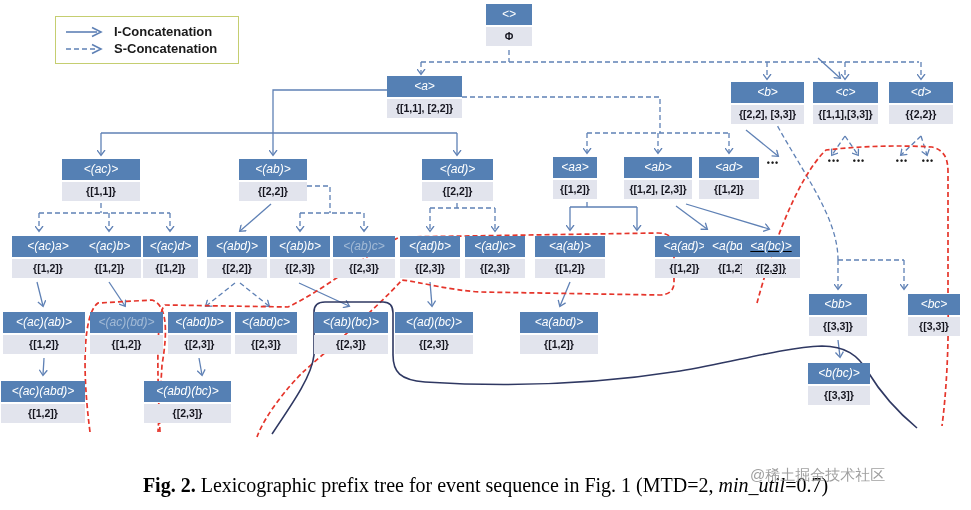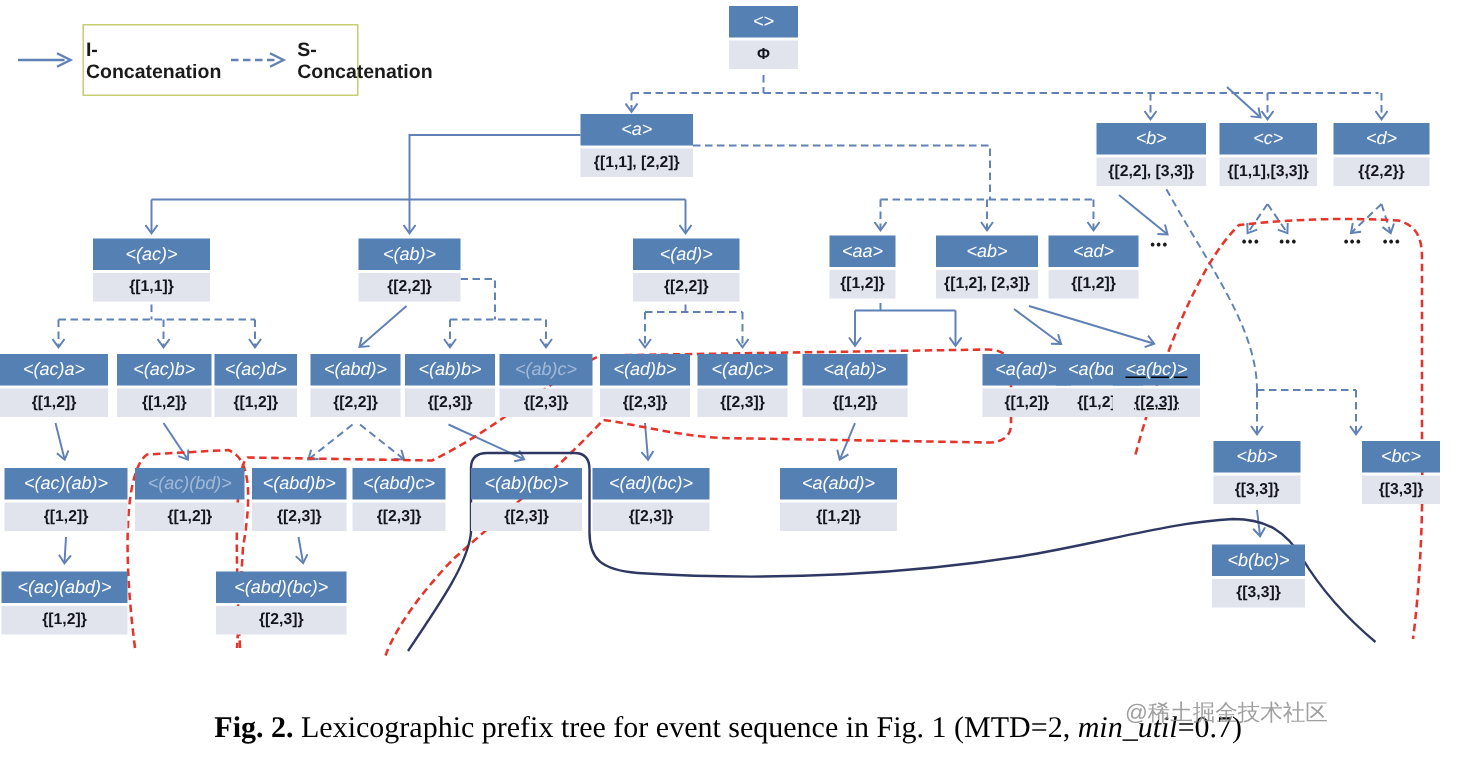--- a/index.html
+++ b/index.html
@@ -13,21 +13,21 @@
   #edges path.dash{stroke-dasharray:5 3;}
   .node{position:absolute;z-index:2;}
   .node .node-label{background:#5580b4;color:#fff;font-style:italic;font-size:12px;
         height:21px;line-height:21px;text-align:center;white-space:nowrap;overflow:hidden;}
   .node .node-value{background:#e2e4ed;color:#15151f;font-weight:bold;font-size:10.5px;
         height:19px;line-height:19px;text-align:center;margin-top:2px;white-space:nowrap;}
   .node.gray .node-label{color:rgba(255,255,255,0.45);text-align:center;}
   .dots{position:absolute;z-index:2;color:#1a1a1a;font-weight:bold;font-size:9px;
         letter-spacing:1px;width:22px;text-align:center;}
   #legend{position:absolute;left:55px;top:16px;width:184px;height:48px;z-index:3;
-        border:1.5px solid #c5ce70;background:#fff;display:flex;flex-direction:row;
+        border:1.5px solid #c5ce70;background:#fff;display:flex;flex-direction:column;
         justify-content:center;gap:2px;padding-left:8px;box-sizing:border-box;}
   .legend-row{display:flex;align-items:center;gap:6px;}
   .legend-row span{font-size:13px;font-weight:bold;color:#1a1a1a;}
   #caption{position:absolute;left:0;top:474px;width:971px;text-align:center;z-index:4;
         font-family:"Liberation Serif",serif;font-size:20px;color:#000;white-space:nowrap;}
   #caption .tag{font-weight:bold;}
   #caption .math{font-style:italic;}
   #watermark{position:absolute;left:750px;top:466px;z-index:5;color:#8f8f8f;opacity:.85;
         font-size:15px;font-family:"Liberation Sans",sans-serif;text-align:right;}
 </style>
@@ -160,21 +160,21 @@
       <div class="node-value">{[1,2]}</div>
     </div>
     <div class="node" style="left: 624px; top: 157px; width: 68px;">
       <div class="node-label">&lt;ab&gt;</div>
       <div class="node-value">{[1,2], [2,3]}</div>
     </div>
     <div class="node" style="left: 699px; top: 157px; width: 60px;">
       <div class="node-label">&lt;ad&gt;</div>
       <div class="node-value">{[1,2]}</div>
     </div>
-    <div class="node" style="left: 0; top: 236px; width: 72px; border-radius: 14px;">
+    <div class="node" style="left: 12px; top: 236px; width: 72px; border-radius: 14px;">
       <div class="node-label">&lt;(ac)a&gt;</div>
       <div class="node-value">{[1,2]}</div>
     </div>
     <div class="node" style="left: 78px; top: 236px; width: 63px;">
       <div class="node-label">&lt;(ac)b&gt;</div>
       <div class="node-value">{[1,2]}</div>
     </div>
     <div class="node" style="left: 143px; top: 236px; width: 55px;">
       <div class="node-label">&lt;(ac)d&gt;</div>
       <div class="node-value">{[1,2]}</div>

